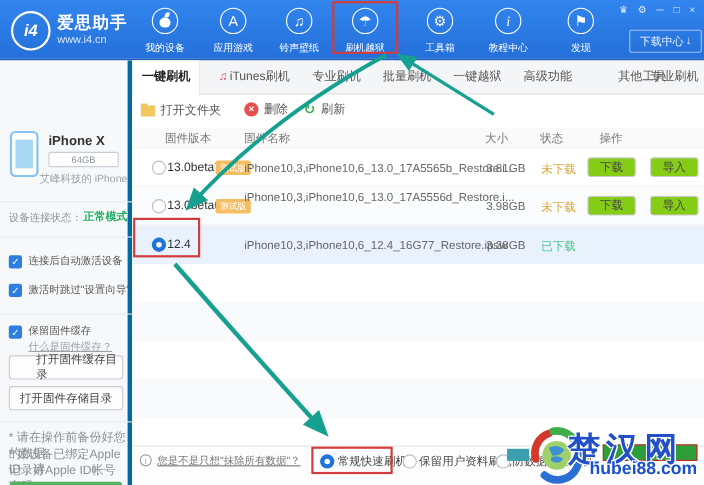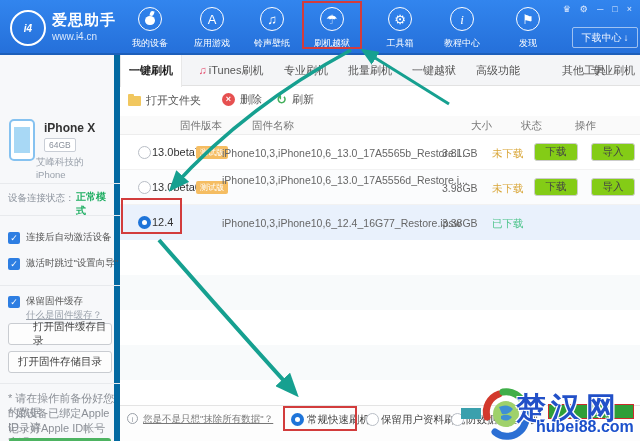--- a/index.html
+++ b/index.html
@@ -1,38 +1,38 @@
 <!DOCTYPE html>
 <html><head>
 <meta charset="utf-8">
 <style>
   html,body{margin:0;padding:0;background:#fff;}
   #app{position:relative;width:640px;height:441px;font-family:"Liberation Sans","DejaVu Sans",sans-serif;overflow:hidden;background:#fff;}
   .abs{position:absolute;}
 
   
   #titlebar{left:0;top:0;width:640px;height:55px;background:linear-gradient(#3285ee,#2570da);border-bottom:2px solid #1d5fba;box-sizing:border-box;}
-  #logo-circle{left:10px;top:10px;width:32px;height:32px;border:2px solid #fff;border-radius:50%;color:#fff;font-weight:bold;font-style:italic;font-size:10px;display:flex;align-items:center;justify-content:center;}
+  #logo-circle{left:10px;top:10px;width:32px;height:32px;border:2px solid #fff;border-radius:50%;color:#fff;font-weight:bold;font-style:italic;font-size:15px;display:flex;align-items:center;justify-content:center;}
   #brand-name{left:52px;top:11px;color:#fff;font-size:15px;font-weight:bold;letter-spacing:1px;}
   #brand-url{left:52px;top:31px;color:#d9e8fc;font-size:10px;}
   .nav-item{top:7px;width:60px;text-align:center;cursor:pointer;}
   .nav-ic{width:24px;height:24px;border:1.5px solid #fff;border-radius:50%;margin:0 auto;color:#fff;font-size:13px;line-height:24px;box-sizing:border-box;}
   .nav-label{color:#fff;font-size:9px;margin-top:6px;}
   .apple-shape{width:10px;height:9px;background:#fff;border-radius:50% 50% 46% 46%;margin:8px auto 0;position:relative;}
   .apple-shape:before{content:"";position:absolute;top:-5px;left:5px;width:4px;height:5px;background:#fff;border-radius:60% 0 60% 0;transform:rotate(15deg);}
   #win-controls{top:4px;right:8px;color:#dfeafd;font-size:9px;display:flex;gap:9px;}
   #win-controls span{cursor:pointer;}
   #dl-center{left:572px;top:27px;width:64px;height:19px;border:1px solid rgba(255,255,255,.55);border-radius:2px;color:#eaf2ff;font-size:10px;display:flex;align-items:center;justify-content:center;gap:2px;cursor:pointer;}
 
   
-  #sidebar{left:0;top:55px;width:120px;height:386px;background:#f7f8fa;border-right:6px solid #0369a1;box-sizing:border-box;}
+  #sidebar{left:0;top:55px;width:120px;height:386px;background:#f7f8fa;border-right:4px solid #0369a1;box-sizing:border-box;}
   #phone-icon{left:9px;top:64px;width:26px;height:42px;border:2px solid #86c2f0;border-radius:5px;background:#fff;box-sizing:border-box;}
   #phone-screen{left:3px;top:6px;width:16px;height:26px;background:#a8d8f5;}
   #device-name{left:44px;top:66px;font-size:12px;font-weight:bold;color:#333;}
-  #device-cap{left:44px;top:83px;font-size:8.5px;color:#8a919c;border:1px solid #c9ced6;background:#fff;border-radius:2px;padding:1px 4px;}
+  #device-cap{left:44px;top:83px;font-size:8.5px;color:#8a919c;border:1px solid #c9ced6;background:#fff;border-radius:2px;padding:1px 20px;}
   #device-owner{left:36px;top:101px;font-size:9.5px;color:#9aa1ab;}
   .side-div{left:0;width:120px;height:1px;background:#e8eaed;}
   #conn-label{left:8px;top:137px;font-size:9.5px;color:#8b929c;}
   #conn-status{left:76px;top:135px;font-size:10px;font-weight:bold;color:#1fae62;}
   .chk-row{left:8px;display:flex;align-items:center;gap:6px;cursor:pointer;}
   .chk{width:12px;height:12px;background:#2e7ee2;border-radius:2px;color:#fff;font-size:9px;line-height:12px;text-align:center;flex:0 0 auto;}
   .chk-label{font-size:9.5px;color:#555;white-space:nowrap;}
   #cache-link{left:26px;top:254px;font-size:9.5px;color:#9aa1ab;text-decoration:underline;cursor:pointer;}
   .side-btn{left:8px;width:104px;height:22px;background:#fdfdfd;border:1px solid #c9ccd1;border-radius:3px;font-size:10.5px;color:#444;display:flex;align-items:center;justify-content:center;cursor:pointer;box-sizing:border-box;}
   .side-note{left:8px;width:108px;font-size:11px;color:#8b8f96;line-height:14px;}
@@ -47,21 +47,21 @@
   
   .tool-item{display:flex;align-items:center;gap:5px;cursor:pointer;}
   .folder-ic{width:13px;height:10px;background:#f1c75f;border-radius:1px;position:relative;}
   .folder-ic:before{content:"";position:absolute;top:-2px;left:0;width:6px;height:3px;background:#f1c75f;border-radius:1px 1px 0 0;}
   .del-ic{width:13px;height:13px;background:#e65050;border-radius:50%;color:#fff;font-size:9px;font-weight:bold;line-height:13px;text-align:center;}
   .refresh-ic{color:#45b05c;font-size:13px;font-weight:bold;line-height:13px;}
   .tool-label{font-size:11px;color:#555;}
 
   
   #thead{left:120px;top:116px;width:520px;height:19px;background:#fafafa;border-bottom:1px solid #ededed;box-sizing:border-box;}
-  .th{top:119px;font-size:10.5px;color:#777;margin-left:30px;}
+  .th{top:119px;font-size:10.5px;color:#777;}
   .row{left:120px;width:520px;height:35px;}
   .row-line{border-bottom:1px solid #f2f2f2;box-sizing:border-box;}
   .radio{width:13px;height:13px;border-radius:50%;box-sizing:border-box;cursor:pointer;}
   .radio.off{border:1px solid #b9bec6;background:#fff;}
   .radio.on{background:#1e74d9;position:relative;}
   .radio.on:after{content:"";position:absolute;left:4px;top:4px;width:5px;height:5px;border-radius:50%;background:#fff;}
   .ver{font-size:11px;color:#333;}
   .badge{background:#f5bd62;color:#fff;font-size:8px;border-radius:2px;padding:1px 4px;}
   .fname{font-size:10.5px;color:#666;white-space:nowrap;}
   .fsize{font-size:10.5px;color:#666;}

